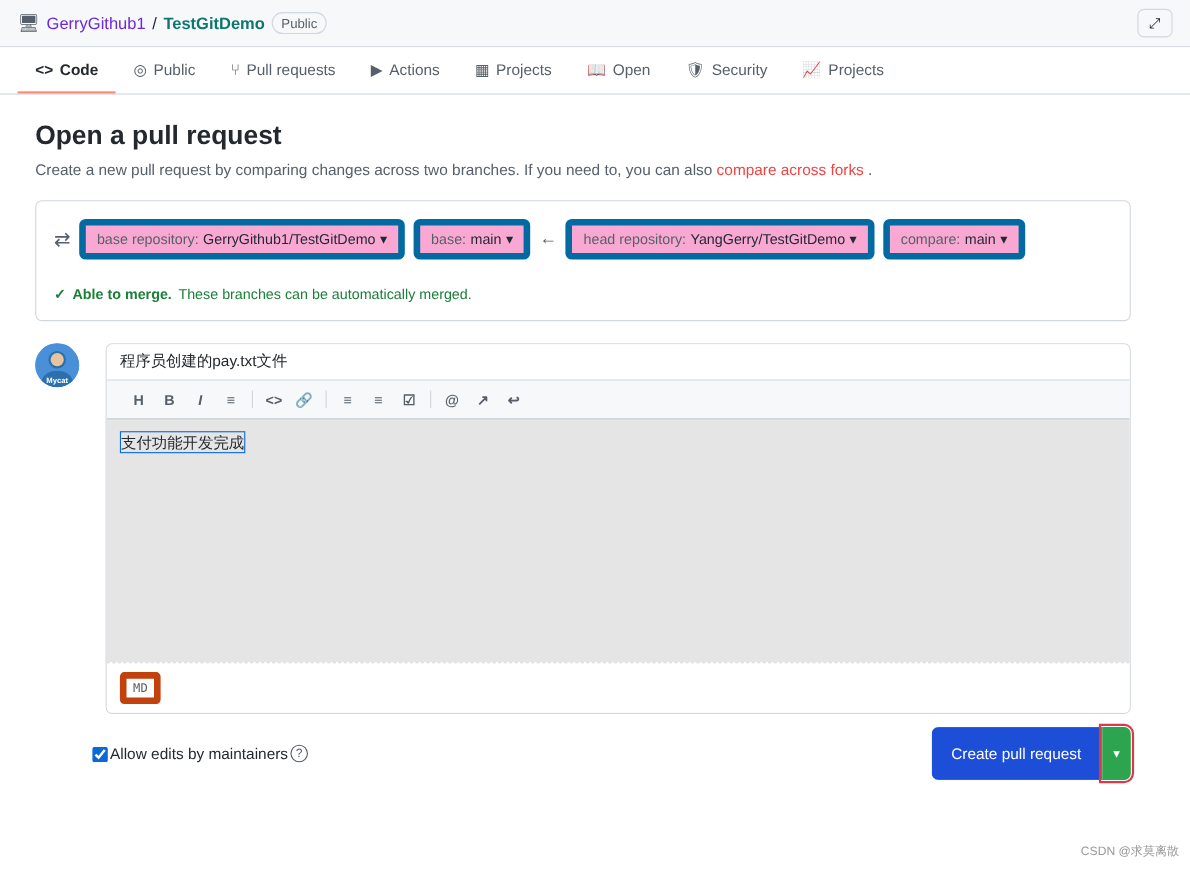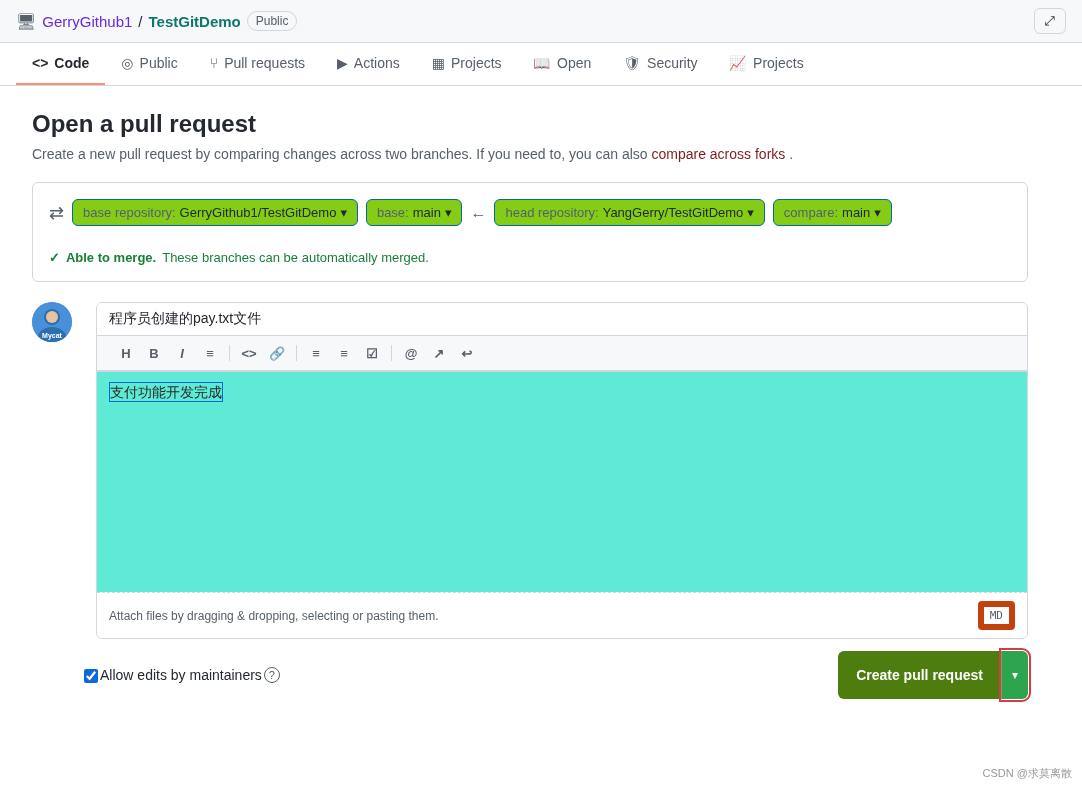--- a/index.html
+++ b/index.html
@@ -75,42 +75,42 @@
     .page-title {
       font-size: 24px;
       font-weight: 700;
       margin-bottom: 8px;
     }
     .page-subtitle {
       font-size: 14px;
       color: #57606a;
       margin-bottom: 20px;
     }
-    .page-subtitle a { color: #7f1d1d; text-decoration: none; }
+    .page-subtitle a { color: #ef4444; text-decoration: none; }
 
     
     .compare-box {
       border: 1px solid #d0d7de;
       border-radius: 6px;
       padding: 16px;
       margin-bottom: 20px;
       display: flex;
       align-items: center;
       gap: 8px;
       flex-wrap: wrap;
     }
     .compare-icon { color: #57606a; font-size: 18px; }
     .repo-select {
       display: inline-flex;
       align-items: center;
       gap: 4px;
-      border: 1px solid #0369a1;
+      border: 6px solid #0369a1;
       border-radius: 6px;
       padding: 5px 10px;
-      background: #84cc16;
+      background: #f9a8d4;
       cursor: pointer;
       font-size: 13px;
       color: #24292f;
     }
     .repo-select .label { color: #57606a; }
     .arrow-icon { color: #57606a; font-size: 16px; }
     .merge-status {
       color: #1a7f37;
       font-size: 13px;
       margin-top: 8px;
@@ -210,21 +210,21 @@
     }
     .toolbar-divider { width: 1px; height: 16px; background: #d0d7de; margin: 0 4px; }
     .editor-content-box {
       position: relative;
     }
     .text-cursor-box {
       padding: 12px;
       min-height: 220px;
       font-size: 14px;
       color: #24292f;
-      background: #5eead4;
+      background: #e5e5e5;
     }
     .cursor-highlight {
       border: 1px solid #0969da;
       display: inline;
       padding: 1px 0;
     }
     .editor-drop-area {
       border-top: 1px dashed #d0d7de;
       padding: 8px 12px;
       font-size: 12px;
@@ -272,27 +272,27 @@
       font-size: 11px;
       color: #57606a;
       cursor: pointer;
     }
 
     .create-pr-btn-group {
       display: flex;
       align-items: stretch;
     }
     .create-pr-btn {
-      background: #4d7c0f;
+      background: #1d4ed8;
       color: white;
       border: none;
       border-right: 1px solid rgba(255,255,255,0.3);
       padding: 16px 18px;
       font-size: 14px;
-      font-weight: 700;
+      font-weight: 400;
       cursor: pointer;
       border-radius: 6px 0 0 6px;
     }
     .create-pr-btn-dropdown {
       background: #2da44e;
       color: white;
       border: none;
       padding: 8px 10px;
       cursor: pointer;
       border-radius: 0 6px 6px 0;
@@ -462,21 +462,20 @@
         </div>
       </div>
 
       
       <div class="editor-content-box">
         <div class="text-cursor-box">
           <span class="cursor-highlight">支付功能开发完成</span>
         </div>
 
         <div class="editor-drop-area">
-          <span>Attach files by dragging &amp; dropping, selecting or pasting them.</span>
           <span class="md-icon">MD</span>
         </div>
       </div>
 
     </div>
   </div>
 
   <div class="bottom-actions">
     <div class="allow-edits">
       <input type="checkbox" checked="" style="">

